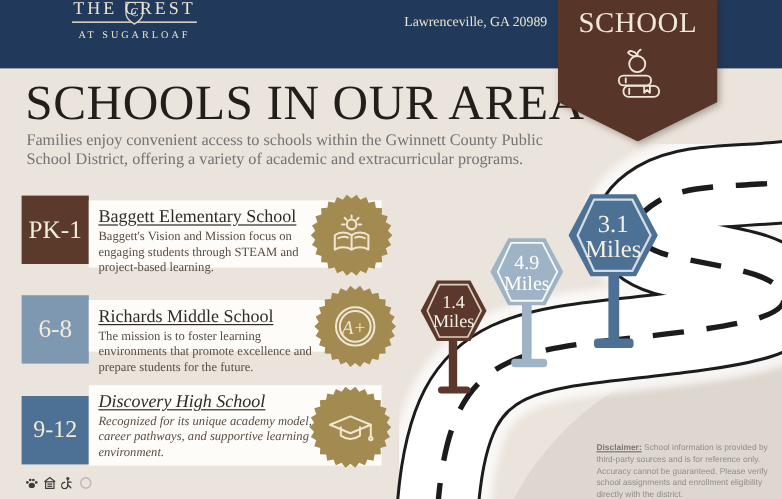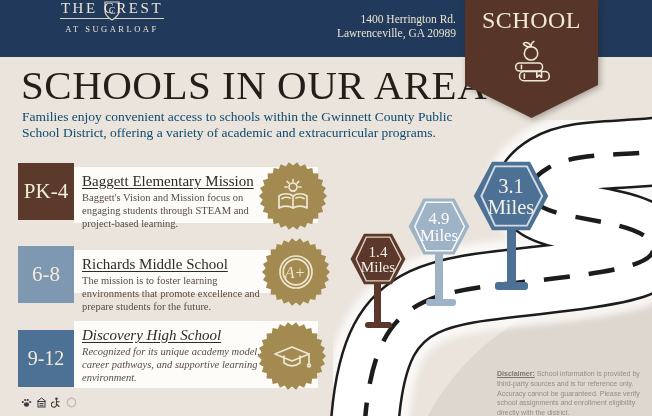--- a/index.html
+++ b/index.html
@@ -17,21 +17,21 @@
   .address{position:absolute;right:196px;top:13px;text-align:right;color:#ece4d2;font-size:11.5px;line-height:1.18;}
 
   
   .ribbon-wrap{position:absolute;left:465px;top:0;z-index:6;filter:drop-shadow(2px 2px 3px rgba(40,25,15,.35));}
   .ribbon{width:133px;height:118px;background:#573629;clip-path:polygon(0 0,100% 0,100% 72%,50% 100%,0 72%);text-align:center;}
   .ribbon-title{padding-top:8px;font-size:24px;line-height:1.04;letter-spacing:.5px;color:#f1e8d7;}
   .ribbon-icon{display:block;margin:5px auto 0;}
 
   
   .hero-title{position:absolute;left:21px;top:61px;font-size:41px;letter-spacing:.5px;color:#241e1b;z-index:2;}
-  .hero-sub{position:absolute;left:22px;top:109px;width:452px;font-size:13.5px;line-height:1.2;color:#0c4a6e;z-index:2;}
+  .hero-sub{position:absolute;left:22px;top:109px;width:452px;font-size:13.5px;line-height:1.2;color:#737373;z-index:2;}
 
   
   .grade-box{position:absolute;left:18px;width:56px;height:57px;display:flex;align-items:center;justify-content:center;color:#f3ecda;font-size:21px;z-index:2;}
   .g1{top:163px;background:#5b3a2c;}
   .g2{top:246px;background:#7e98b1;text-align:right;}
   .g3{top:330px;background:#4d7095;font-size:20px;}
   .card{position:absolute;left:74px;width:244px;background:#fdfcf9;z-index:2;padding:6px 8px;box-sizing:border-box;}
   .c1{top:167px;height:56px;}
   .c2{top:250px;height:43px;}
   .c3{top:321px;height:67px;font-style:italic;}
@@ -110,21 +110,20 @@
       <div class="logo-line"></div>
       <svg class="shield" width="18" height="20" viewBox="0 0 18 20">
         <path d="M2,1 L16,1 L16,10 C16,15.5 9,19 9,19 C9,19 2,15.5 2,10 Z" fill="#21395a" stroke="#d9d0bc" stroke-width="1.2"></path>
         <text x="9" y="12.5" text-anchor="middle" font-size="10" fill="#e9e1cd" font-family="Liberation Serif,serif">C</text>
       </svg>
       <div class="logo-name">THE CREST</div>
       <div class="logo-line2"></div>
       <div class="logo-tag">AT SUGARLOAF</div>
     </div>
     <div class="address">
-      <div>1400 Herrington Rd.</div>
       <div>Lawrenceville, GA 20989</div>
     </div>
   </div>
 
   <div class="ribbon-wrap">
     <div class="ribbon">
       <div class="ribbon-title">
         <div>SCHOOL</div>
       </div>
       <svg class="ribbon-icon" width="46" height="48" viewBox="0 0 48 50">
@@ -138,23 +137,23 @@
           <path d="M13,28.5 L13,32"></path>
           <path d="M16,37.5 L16,42"></path>
         </g>
       </svg>
     </div>
   </div>
 
   <div class="hero-title">SCHOOLS IN OUR AREA</div>
   <div class="hero-sub">Families enjoy convenient access to schools within the Gwinnett County Public School District, offering a variety of academic and extracurricular programs.</div>
 
-  <div class="grade-box g1">PK-4</div>
+  <div class="grade-box g1">PK-1</div>
   <div class="card c1">
-    <div class="school-name">Baggett Elementary Mission</div>
+    <div class="school-name">Baggett Elementary School</div>
     <div class="school-desc">Baggett's Vision and Mission focus on engaging students through STEAM and project-based learning.</div>
   </div>
   <div class="badge b1">
     <svg width="70" height="70" viewBox="0 0 70 70">
       <polygon fill="#a28a50" points="69.0,35.0 65.3,38.7 68.0,43.1 63.5,45.8 65.1,50.8 60.1,52.3 60.4,57.5 55.2,57.8 54.3,63.0 49.2,62.0 47.1,66.8 42.3,64.6 39.1,68.8 35.0,65.5 30.9,68.8 27.7,64.6 22.9,66.8 20.8,62.0 15.7,63.0 14.8,57.8 9.6,57.5 9.9,52.3 4.9,50.8 6.5,45.8 2.0,43.1 4.7,38.7 1.0,35.0 4.7,31.3 2.0,26.9 6.5,24.2 4.9,19.2 9.9,17.7 9.6,12.5 14.8,12.2 15.7,7.0 20.8,8.0 22.9,3.2 27.7,5.4 30.9,1.2 35.0,4.5 39.1,1.2 42.3,5.4 47.1,3.2 49.2,8.0 54.3,7.0 55.2,12.2 60.4,12.5 60.1,17.7 65.1,19.2 63.5,24.2 68.0,26.9 65.3,31.3"></polygon>
       <g class="ic" transform="translate(35,40)">
         <path d="M-14,-5 C-10,-8 -4,-8 0,-5 C4,-8 10,-8 14,-5 L14,7 C10,4.5 4,4.5 0,7 C-4,4.5 -10,4.5 -14,7 Z"></path>
         <path d="M0,-5 L0,7"></path>
         <path d="M-11,-2.5 C-8,-4 -5,-4 -3,-3"></path>
         <path d="M11,-2.5 C8,-4 5,-4 3,-3"></path>

